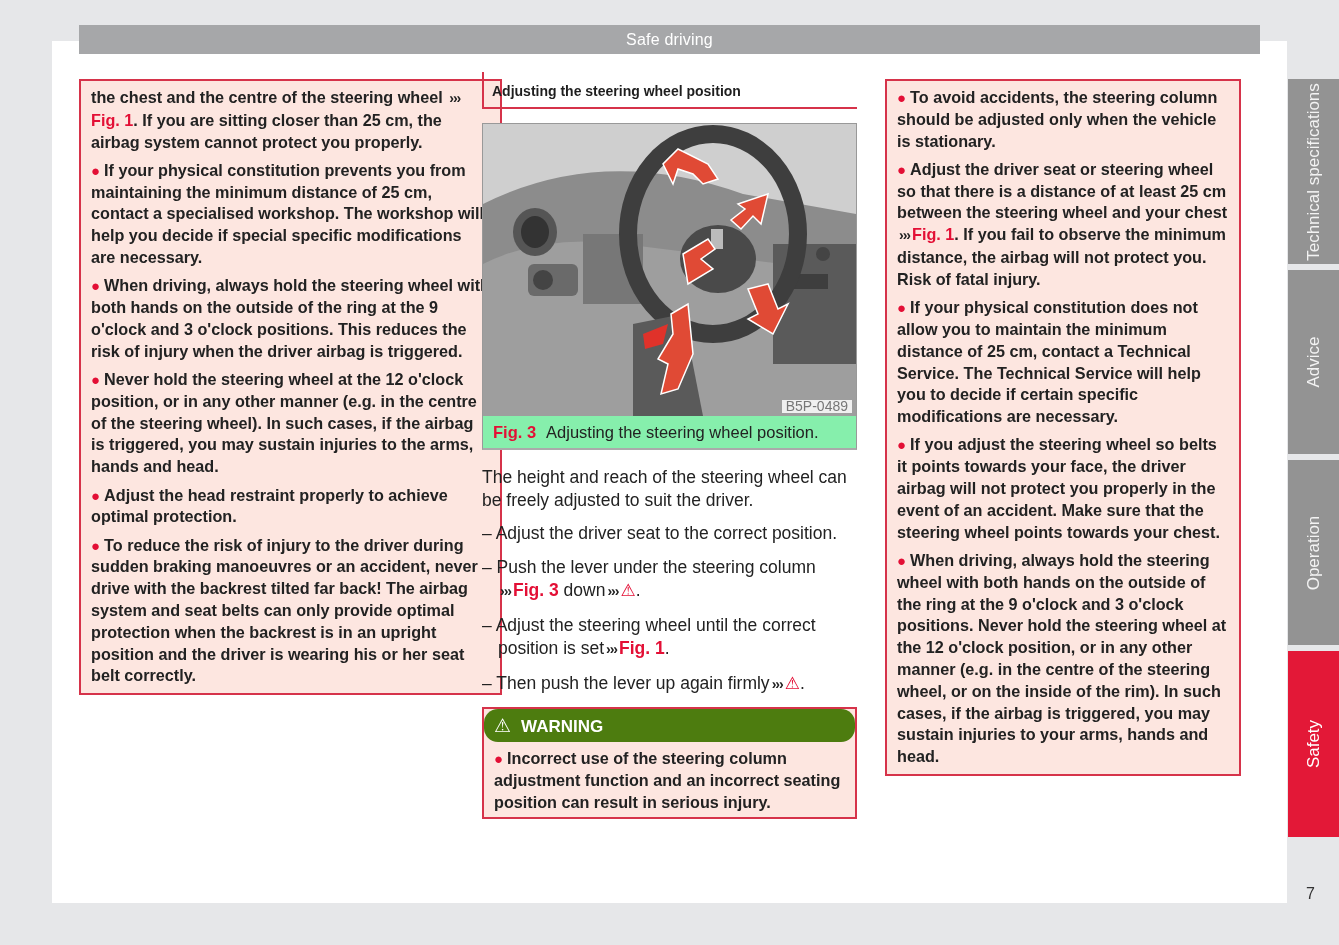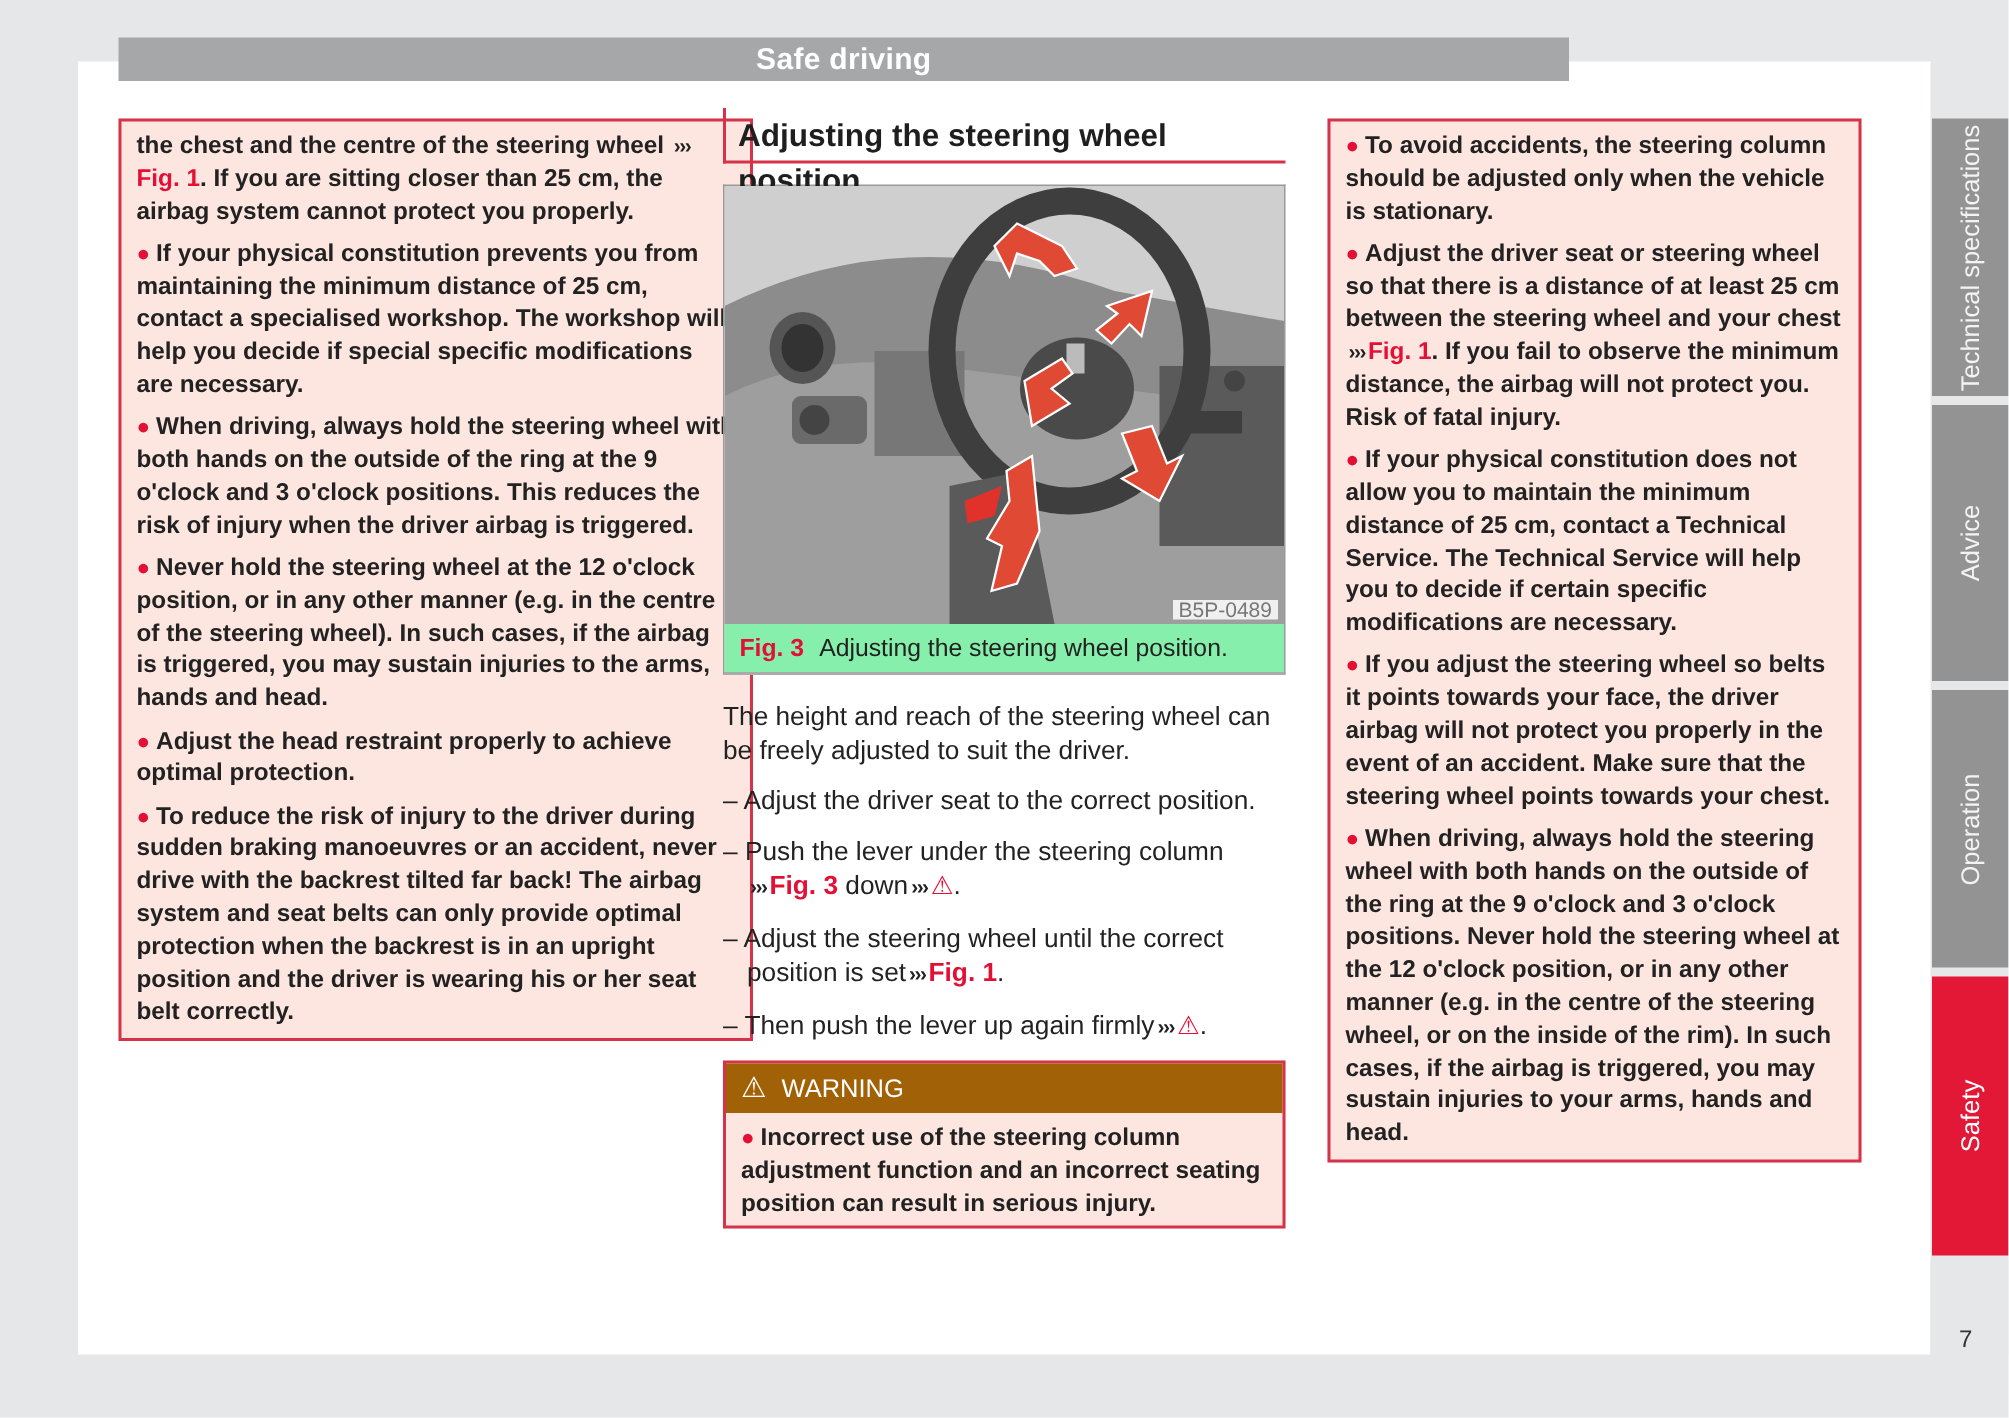--- a/index.html
+++ b/index.html
@@ -18,25 +18,25 @@
   }
   .page-num-area {
     position: absolute;
     left: 1287px; top: 840px;
     width: 52px; height: 63px;
     background: #e6e7e9;
   }
   .header-bar {
     position: absolute;
     left: 79px; top: 25px;
-    width: 967px; height: 29px;
+    width: 1181px; height: 29px;
     background: #a6a7a9;
     color: #ffffff;
-    font-weight: bold;
-    font-size: 20px;
+    font-weight: normal;
+    font-size: 16px;
     text-align: center;
     line-height: 30px;
     letter-spacing: 0.2px;
   }
   .col {
     position: absolute;
     font-size: 16.2px;
     line-height: 21.8px;
   }
   .warnbox {
@@ -50,21 +50,21 @@
   .warnbox p { margin-bottom: 6.5px; }
   .warnbox p:last-child { margin-bottom: 0; }
   .bullet { color: #e30f35; font-size: 15px; margin-right: 4px; }
   .ref { color: #e30f35; }
   .arrows { font-size: 14px; letter-spacing: -1px; margin: 0 2px; }
   .col-left { left: 79px; top: 79px; width: 423px; }
   .col-right { left: 885px; top: 79px; width: 356px; }
   .col-mid { left: 482px; top: 72px; width: 376px; }
 
   .section-title {
-    font-size: 21px;
+    font-size: 14px;
     font-weight: bold;
     color: #1e1e1e;
     border-left: 2px solid #d6334a;
     border-bottom: 2px solid #d6334a;
     padding: 4px 0 4px 8px;
     line-height: 30px;
     height: 37px;
     width: 375px;
   }
   .figure {
@@ -109,27 +109,28 @@
   }
   .steps .ref { font-weight: bold; }
   .tri { color: #e30f35; font-size: 17px; }
   .warning-panel {
     margin-top: 2px;
     width: 375px;
     border: 2px solid #d6334a;
     background: #fde6e0;
   }
   .warning-head {
-    background: #a16207;
+    background: #4d7c0f;
     color: #fff;
-    font-weight: normal;
+    font-weight: bold;
     font-size: 17px;
     height: 33px;
     line-height: 33px;
     padding-left: 10px;
+    border-radius: 14px;
   }
   .warning-head .wicon { font-size: 19px; margin-right: 10px; }
   .warning-body {
     padding: 6px 10px 4px 10px;
     font-weight: bold;
     font-size: 16.2px;
     line-height: 21.8px;
     color: #222;
   }
 

